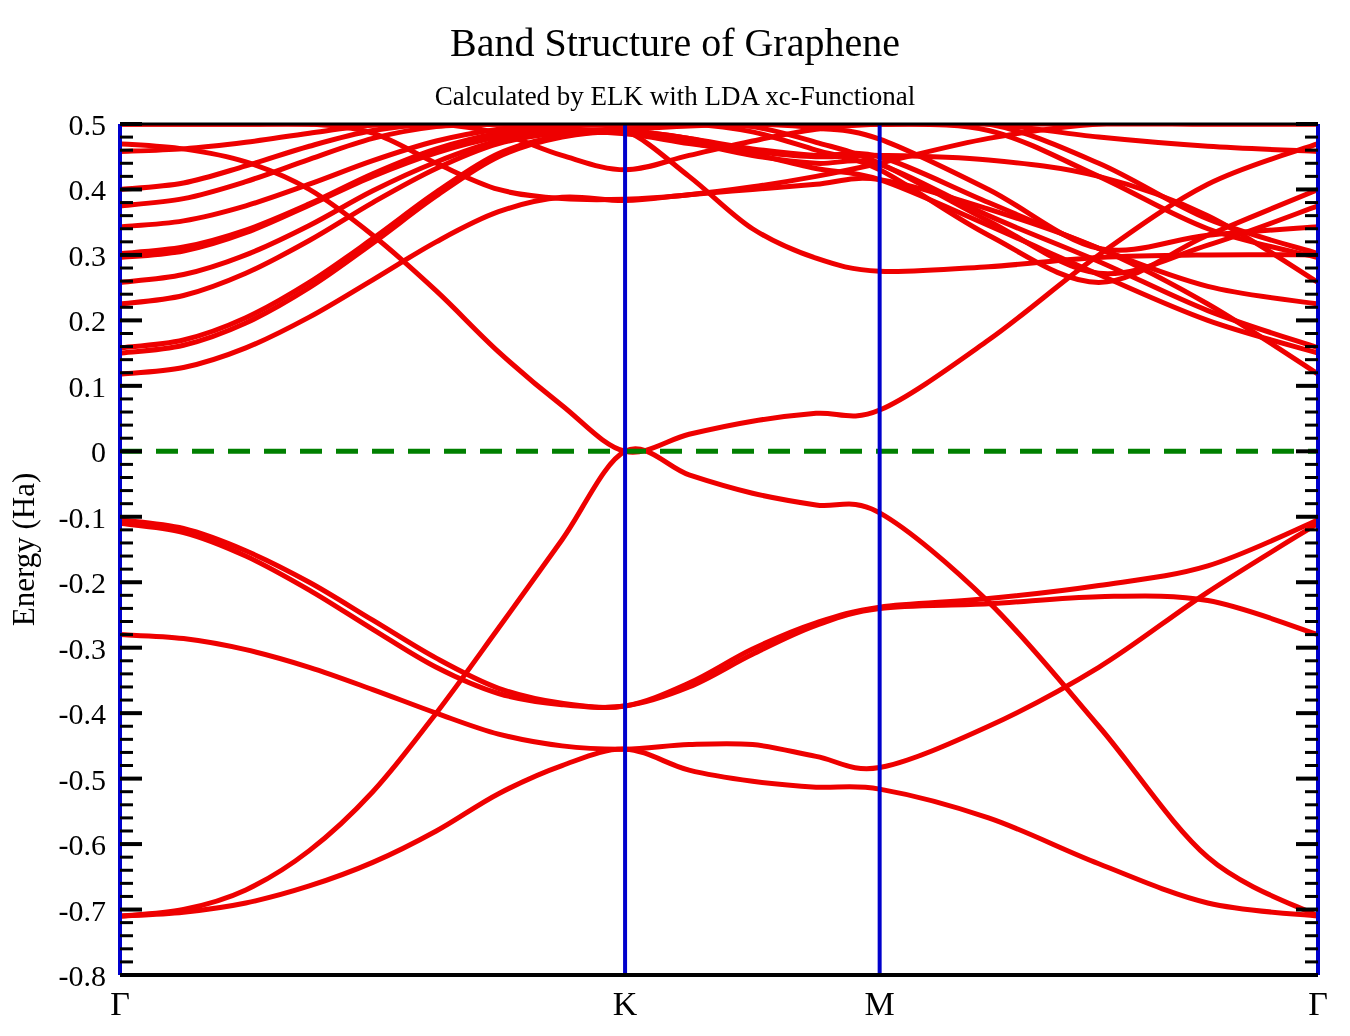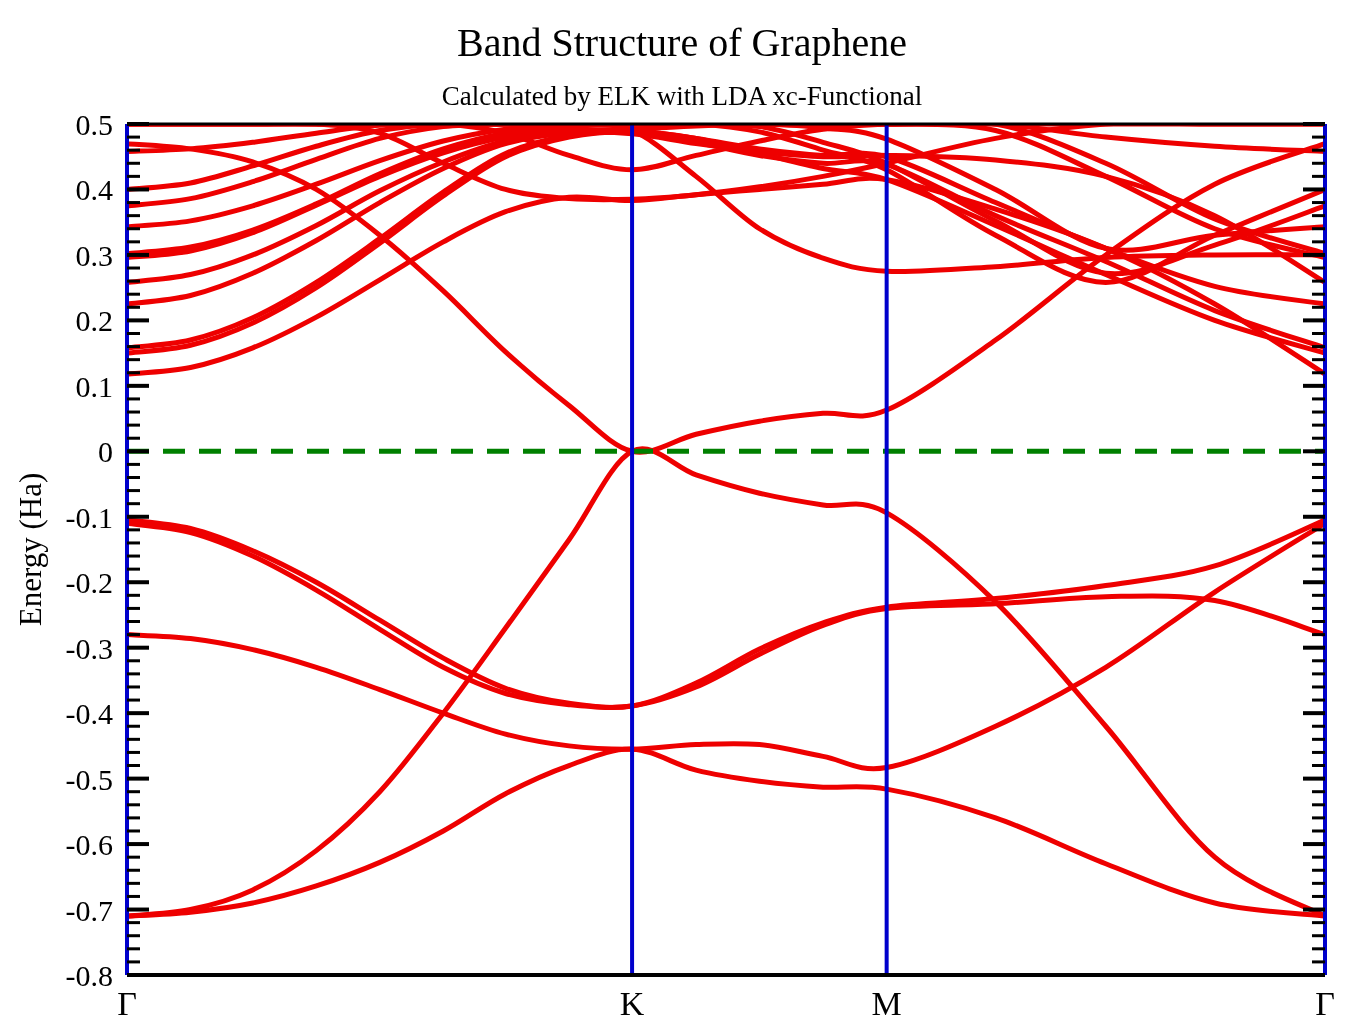--- a/index.html
+++ b/index.html
@@ -10,21 +10,21 @@
   body {
     width: 1350px;
     height: 1036px;
     font-family: "Liberation Serif", "DejaVu Serif", serif;
     color: #000000;
     overflow: hidden;
     position: relative;
   }
   #figure {
     position: absolute;
-    left: 7px; top: 0;
+    left: 0; top: 0;
     width: 1124px;
     height: 1036px;
   }
   .title-text {
     font-family: "Liberation Serif", "DejaVu Serif", serif;
     font-size: 40px;
     fill: #000000;
   }
   .subtitle-text {
     font-family: "Liberation Serif", "DejaVu Serif", serif;

